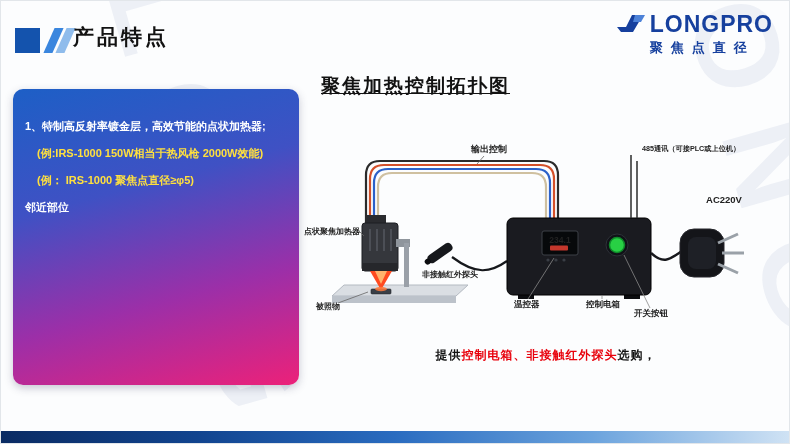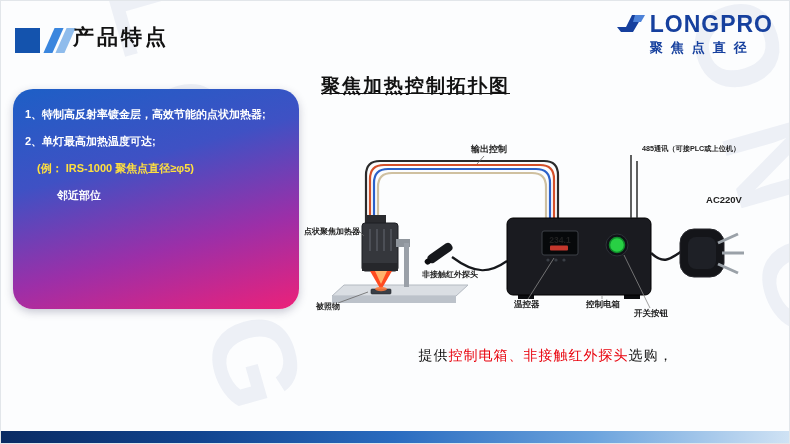--- a/index.html
+++ b/index.html
@@ -25,40 +25,40 @@
     position:absolute; left:72px; top:22px; font-size:21px; font-weight:800;
     letter-spacing:3px; color:#121212; z-index:2;text-align:center;
   }
   .logo { position:absolute; right:16px; top:10px; z-index:2; text-align:left; }
   .logo-row { display:flex; align-items:center; gap:5px; }
   .logo-text { font-size:23px; font-weight:900; letter-spacing:1px; color:#16409e; }
   .logo-sub { font-size:13px; font-weight:700; letter-spacing:8px; color:#16409e; margin-top:1px; padding-left:33px; }
 
   
   .feature-card {
-    position:absolute; left:12px; top:88px; width:286px; height:220px; z-index:2;
-    border-radius:20px; padding:12px 12px 0 12px; color:#fff;
+    position:absolute; left:12px; top:88px; width:286px; height:296px; z-index:2;
+    border-radius:10px; padding:24px 12px 0 12px; color:#fff;
     background:linear-gradient(165deg, #1d5fc6 0%, #3f51c4 35%, #9c2fa8 68%, #ec2179 100%);
     box-shadow:0 3px 8px rgba(40,40,80,0.25);
   }
   .feat { font-size:11px; font-weight:700; line-height:27px; white-space:nowrap; }
   .feat.hl { color:#ffe03e; padding-left:12px; }
-  .feat.cont { padding-left:0;margin-left:32px; }
+  .feat.cont { padding-left:0; }
 
   
   .diagram-title {
     position:absolute; left:320px; top:72px; width:450px; text-align:left; z-index:2;
     font-size:19px; font-weight:800; letter-spacing:2px; color:#121212;text-decoration:underline;
   }
   .diagram-svg { position:absolute; left:303px; top:102px; z-index:2; }
   svg text { font-family:"Liberation Sans", sans-serif; fill:#222; }
 
   
   .footer-note { position:absolute; left:308px; top:340px; width:474px; text-align:center; z-index:2; }
-  .footer-line { font-size:14px; font-weight:400; color:#121212; line-height:28px; letter-spacing:1px; }
+  .footer-line { font-size:12px; font-weight:700; color:#121212; line-height:28px; letter-spacing:1px; }
   .footer-line .red { color:#e8000b; }
 
   .bottom-bar {
     position:absolute; left:0; bottom:0; width:100%; height:12px; z-index:3;
     background:linear-gradient(90deg,#0a2b63 0%,#11448f 25%,#2a6cc0 50%,#6ba3dd 75%,#cfe2f4 100%);
   }
 </style>
 </head>
 <body>
 
@@ -80,21 +80,21 @@
           <polygon points="18,2 28,2 24,9 16,9" fill="#4d82d8"></polygon>
         </svg>
       </span>
       <span class="logo-text">LONGPRO</span>
     </div>
     <div class="logo-sub">聚焦点直径</div>
   </div>
 
   <div class="feature-card">
     <div class="feat">1、特制高反射率镀金层，高效节能的点状加热器;</div>
-    <div class="feat">2、单灯最高加热温度可达;</div>
+    <div class="feat hl">(例:IRS-1000 150W相当于热风枪 2000W效能)</div>
     <div class="feat hl">(例： IRS-1000 聚焦点直径≥φ5)</div>
     <div class="feat cont">邻近部位</div>
   </div>
 
   <div class="diagram-title">聚焦加热控制拓扑图</div>
 
   <svg class="diagram-svg" width="484" height="235" viewBox="0 0 484 235">
 
     <g fill="none" stroke-width="2.2">
       <path d="M 62 120 V 72 Q 62 58 76 58 H 240 Q 254 58 254 72 V 115" stroke="#2b2b2b"></path>

